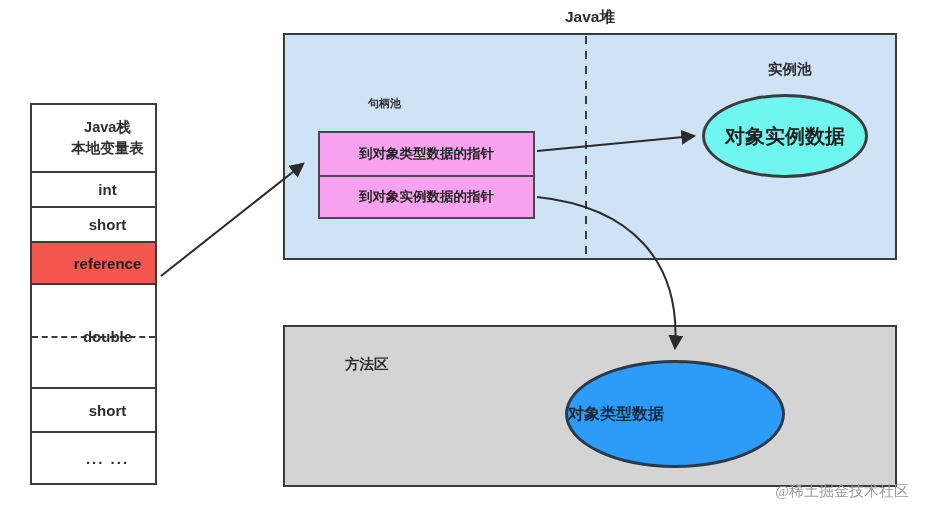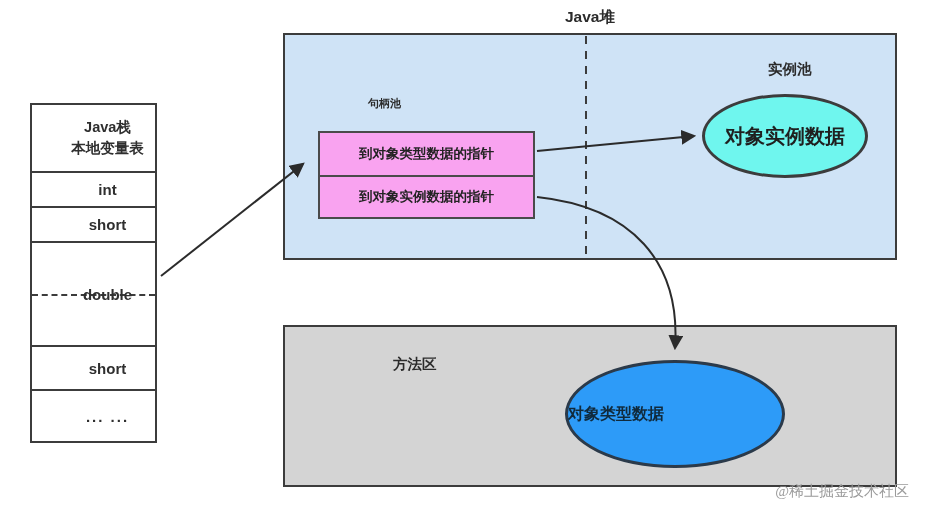--- a/index.html
+++ b/index.html
@@ -70,21 +70,21 @@
     font-weight: bold; font-size: 20px; color: #1f1f1f;
   }
 
   
   .method-box {
     position: absolute; left: 283px; top: 325px; width: 614px; height: 162px;
     background: #d4d4d4; border: 2px solid #3c3c3c;
   }
   .method-label {
     position: absolute; left: 345px; top: 355px;
-    font-weight: bold; font-size: 14.5px; color: #2b2b2b; margin-left: 48px;
+    font-weight: bold; font-size: 14.5px; color: #2b2b2b;
   }
   .type-ellipse {
     position: absolute; left: 565px; top: 360px; width: 220px; height: 108px;
     background: #2d9bf8; border: 3px solid #2b3a4a; border-radius: 50%;
     display: flex; align-items: center; justify-content: flex-start;
     font-weight: bold; font-size: 16px; color: #102a3c;
   }
 
   
   .arrows {
@@ -106,20 +106,23 @@
   <div class="stack-table">
     <div class="cell cell-header">
       <span>Java栈</span>
       <span>本地变量表</span>
     </div>
     <div class="cell cell-int">
       <span>int</span>
     </div>
     <div class="cell cell-short">
       <span>short</span>
+    </div>
+    <div class="cell cell-reference">
+      <span>reference</span>
     </div>
     <div class="cell cell-double">
       <div class="slot-divider"></div>
       <span>double</span>
     </div>
     <div class="cell cell-float">
       <span>short</span>
     </div>
     <div class="cell cell-dots">
       <span>... ...</span>

